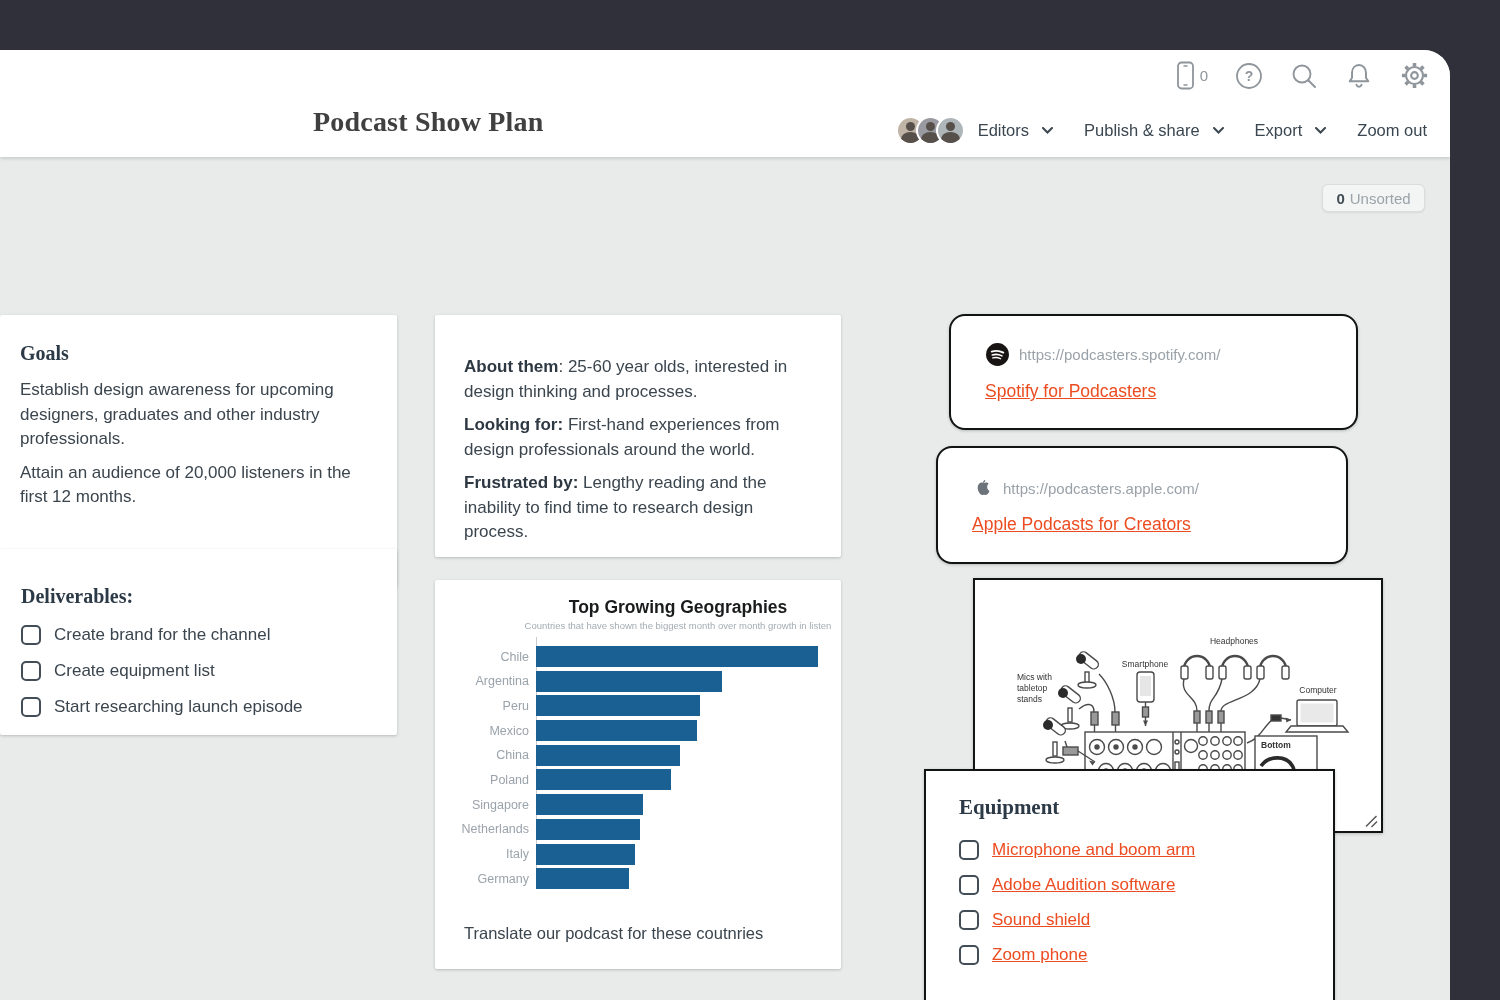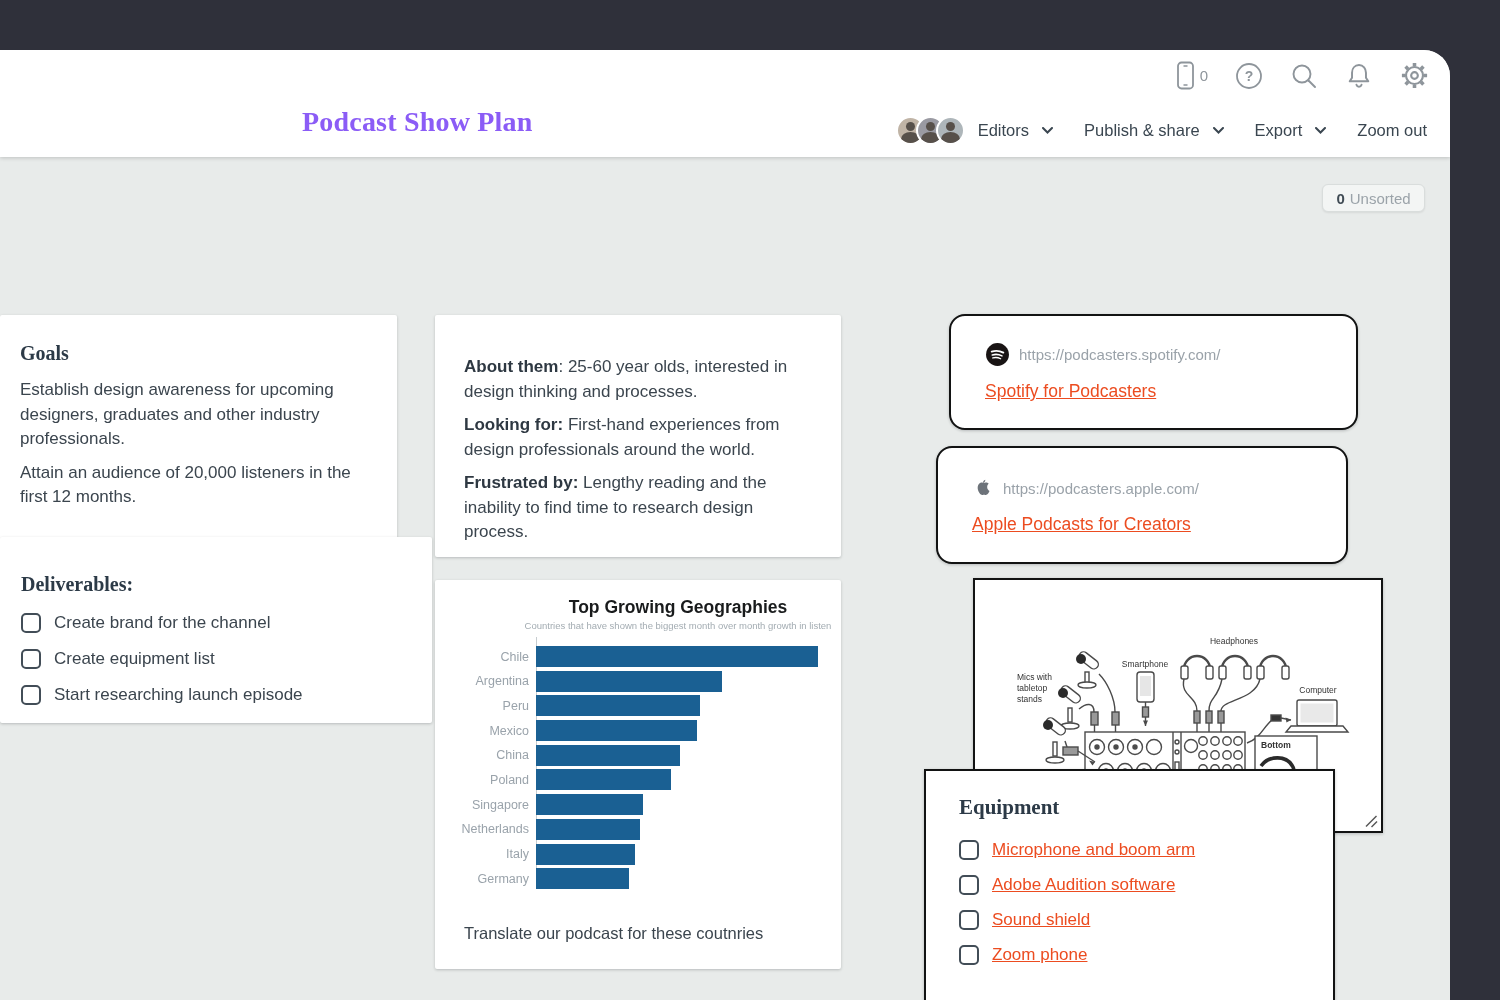--- a/index.html
+++ b/index.html
@@ -2,22 +2,22 @@
 <html><head>
 <meta charset="utf-8">
 <style>
   * { margin:0; padding:0; box-sizing:border-box; }
   html,body { width:1500px; height:1000px; overflow:hidden; background:#2f303a;
     font-family:"Liberation Sans","DejaVu Sans",sans-serif; }
   .app { position:absolute; left:0; top:50px; width:1450px; height:950px;
     background:#e8ebea; border-top-right-radius:26px; overflow:hidden; }
   .header { position:absolute; left:0; top:0; width:100%; height:107px; background:#fff;
     box-shadow:0 1px 4px rgba(0,0,0,.18); z-index:10; }
-  .page-title { position:absolute; left:302px; top:56px; font-family:"Liberation Serif","DejaVu Serif",serif;
-    font-weight:700; font-size:28px; color:#8b5cf6; letter-spacing:.2px;text-align:right; }
+  .page-title { position:absolute; left:313px; top:56px; font-family:"Liberation Serif","DejaVu Serif",serif;
+    font-weight:700; font-size:28px; color:#404040; letter-spacing:.2px;text-align:right; }
   .icon-row { position:absolute; right:21px; top:10px; display:flex; align-items:center; gap:27px; }
   .icon-btn { display:flex; align-items:center; gap:5px; cursor:pointer; }
   .device-count { font-size:15px; color:#8e959b; }
   .ctrl-row { position:absolute; right:23px; top:62px; display:flex; align-items:center; gap:31px; height:36px; }
   .ctrl { display:flex; align-items:center; gap:13px; font-size:16.5px; color:#3a4650; cursor:pointer; }
   .avatars { display:flex; }
   .avatar { width:29px; height:29px; border-radius:50%; border:2px solid #fff; overflow:hidden; position:relative; }
   .avatar + .avatar { margin-left:-9px; }
   .av1{background:#c0b4a6;} .av2{background:#9a9aa2;} .av3{background:#aeb6ba;}
   .avatar .head{ position:absolute; left:8px; top:4px; width:9px; height:9px; border-radius:50%; background:#57504a;}
@@ -28,21 +28,21 @@
     display:flex; align-items:center; justify-content:center; gap:5px; font-size:15px; }
   .unsorted b { color:#414c55; } .unsorted span { color:#9ba3a9; }
   .card { position:absolute; background:#fff; border-radius:2px; box-shadow:0 1px 3px rgba(15,20,25,.22); }
   .framed { border:2px solid #121313; border-radius:0; }
   .serif-h { font-family:"Liberation Serif","DejaVu Serif",serif; font-weight:700; color:#2c3a47; }
   
   .goals { left:0; top:158px; width:397px; height:272px; padding:27px 20px 0 20px; }
   .goals h3 { font-size:20px; margin-bottom:13px; }
   .goals p { font-size:17px; color:#3b454e; line-height:24.5px; margin-bottom:9px; }
   
-  .deliv { left:0; top:380px; width:432px; height:186px; padding:36px 18px 0 21px; }
+  .deliv { left:0; top:392px; width:397px; height:186px; padding:36px 18px 0 21px; }
   .deliv h3 { font-size:20px; margin-bottom:17px; }
   .chk-row { display:flex; align-items:center; gap:13px; margin-bottom:16px; }
   .chk { width:20px; height:20px; min-width:20px; border:2px solid #424d57; border-radius:5px; background:#fff; cursor:pointer; }
   .chk-row span { font-size:17px; color:#3b454e; }
   
   .aud { left:435px; top:158px; width:406px; height:242px; padding:40px 28px 0 29px; }
   .aud p { font-size:17px; color:#3b454e; line-height:24.5px; margin-bottom:9px; }
   .aud b { color:#2e3842; }
   
   .chart-card { left:435px; top:423px; width:406px; height:389px; }

